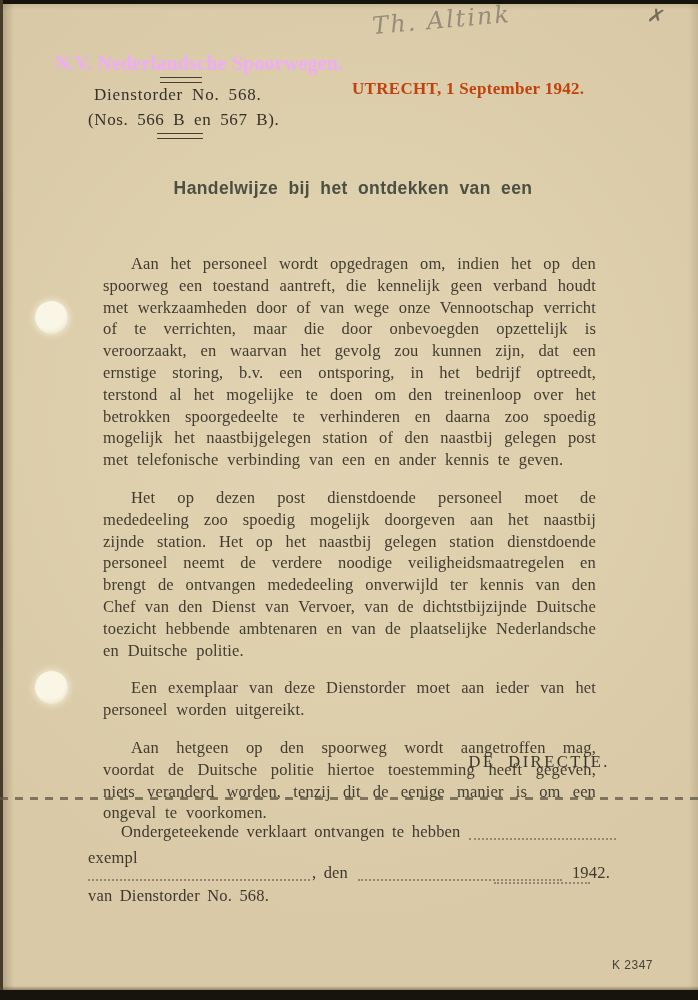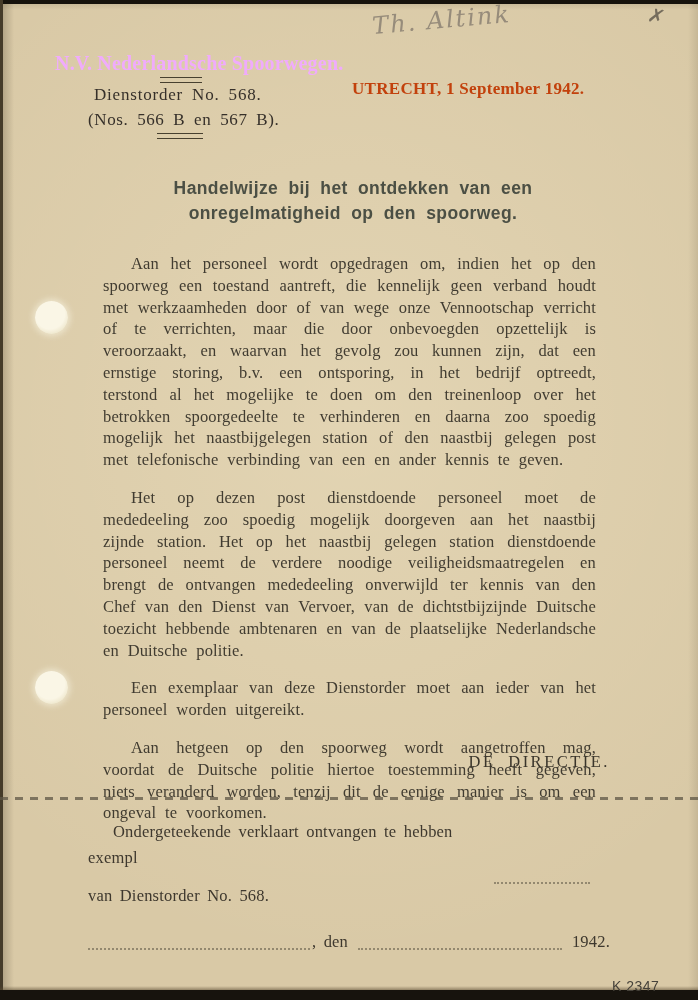--- a/index.html
+++ b/index.html
@@ -61,34 +61,34 @@
     letter-spacing:2.5px;color:#3a352b;word-spacing:6px;}
 
   .tear-line{position:absolute;left:0;top:797px;width:698px;height:3px;
     background:repeating-linear-gradient(90deg,#5f5746 0 8px, rgba(0,0,0,0) 8px 15px);
     opacity:.75;}
 
   .form-line{position:absolute;display:flex;align-items:baseline;
     font-size:16.5px;color:#3e382e;word-spacing:3px;letter-spacing:.2px;}
   .dots{border-bottom:2px dotted #877d66;height:14px;align-self:flex-end;
     margin-bottom:2px;opacity:.85;}
-  #form-line-1{left:113px;top:822px;width:495px;flex-direction:column;}
+  #form-line-1{left:121px;top:822px;width:495px;}
   #form-line-1 .dots{flex:1;margin-left:8px;}
   #form-line-2{left:88px;top:848px;width:520px;flex-direction:column;}
   #form-line-2 .dots{width:96px;margin-right:18px;margin-left:2px;}
-  #form-line-3{left:88px;top:932px;width:522px;text-align:right;}
+  #form-line-3{left:88px;top:863px;width:522px;text-align:right;}
   #form-line-3 .dots.first{width:222px;}
   #form-line-3 .mid{flex:0 0 auto;padding:0 10px 0 2px;}
   #form-line-3 .dots.second{flex:1;margin-right:10px;}
   #form-line-4{left:270px;top:930px;width:342px;}
   #form-line-4 .dots{flex:1;margin-left:10px;}
 
   .print-code{position:absolute;left:612px;top:958px;
-    font-family:"Liberation Sans", sans-serif;font-size:14px;color:#46423a;
-    letter-spacing:.5px;margin-top:20px;}
+    font-family:"Liberation Sans", sans-serif;font-size:12px;color:#46423a;
+    letter-spacing:.5px;}
 </style>
 </head>
 <body>
 
 <div id="page">
   <div id="paper"></div>
 
   <div class="bar-top"></div>
   <div class="edge-left"></div>
   <div class="bar-bottom-shadow"></div>
@@ -102,21 +102,20 @@
 
   <div class="company">N.V. Nederlandsche Spoorwegen.</div>
   <div class="double-rule" id="rule-1"></div>
   <div class="order-no">Dienstorder No. 568.</div>
   <div class="order-sub">(Nos. 566 B en 567 B).</div>
   <div class="double-rule" id="rule-2"></div>
   <div class="dateline">UTRECHT, 1 September 1942.</div>
 
   <div class="doc-title">
     <div>Handelwijze bij het ontdekken van een</div>
-    <div>onregelmatigheid op den spoorweg.</div>
   </div>
 
   <div class="body-text">
     <p>Aan het personeel wordt opgedragen om, indien het op den spoorweg een toestand aantreft, die kennelijk geen verband houdt met werkzaamheden door of van wege onze Vennootschap verricht of te verrichten, maar die door onbevoegden opzettelijk is veroorzaakt, en waarvan het gevolg zou kunnen zijn, dat een ernstige storing, b.v. een ontsporing, in het bedrijf optreedt, terstond al het mogelijke te doen om den treinenloop over het betrokken spoorgedeelte te verhinderen en daarna zoo spoedig mogelijk het naastbijgelegen station of den naastbij gelegen post met telefonische verbinding van een en ander kennis te geven.</p>
     <p>Het op dezen post dienstdoende personeel moet de mededeeling zoo spoedig mogelijk doorgeven aan het naastbij zijnde station. Het op het naastbij gelegen station dienstdoende personeel neemt de verdere noodige veiligheidsmaatregelen en brengt de ontvangen mededeeling onverwijld ter kennis van den Chef van den Dienst van Vervoer, van de dichtstbijzijnde Duitsche toezicht hebbende ambtenaren en van de plaatselijke Nederlandsche en Duitsche politie.</p>
     <p>Een exemplaar van deze Dienstorder moet aan ieder van het personeel worden uitgereikt.</p>
     <p>Aan hetgeen op den spoorweg wordt aangetroffen mag, voordat de Duitsche politie hiertoe toestemming heeft gegeven, niets veranderd worden, tenzij dit de eenige manier is om een ongeval te voorkomen.</p>
   </div>
 
   <div class="signature">DE DIRECTIE.</div>

